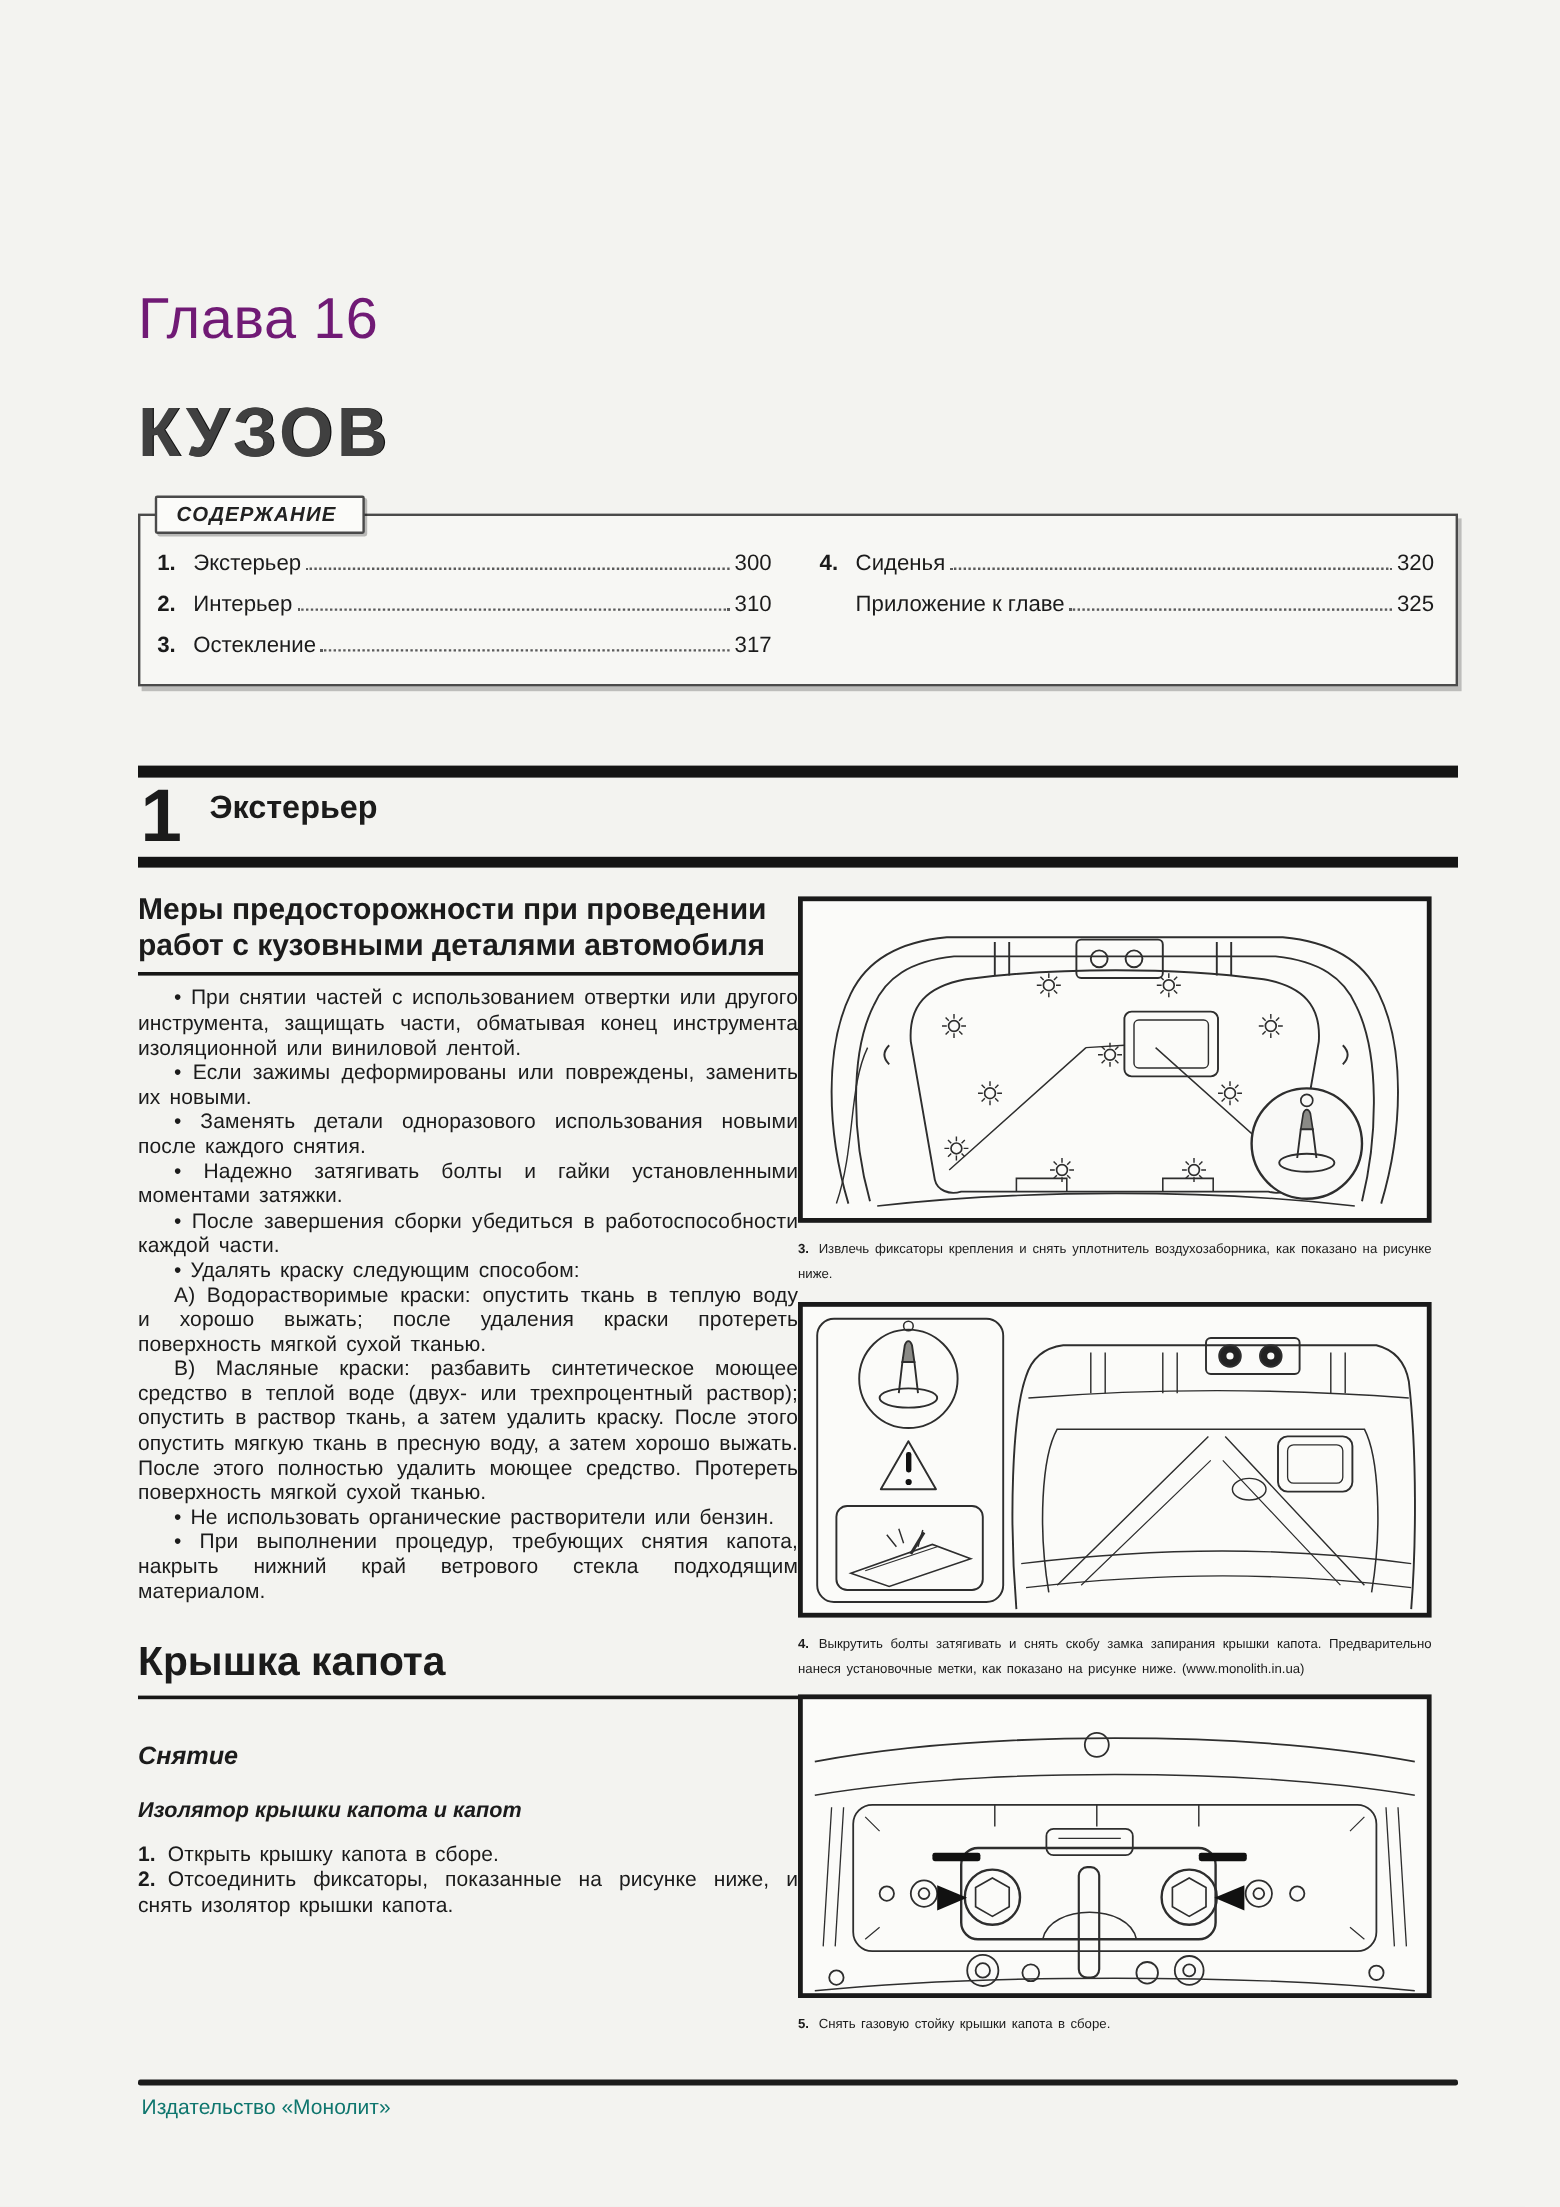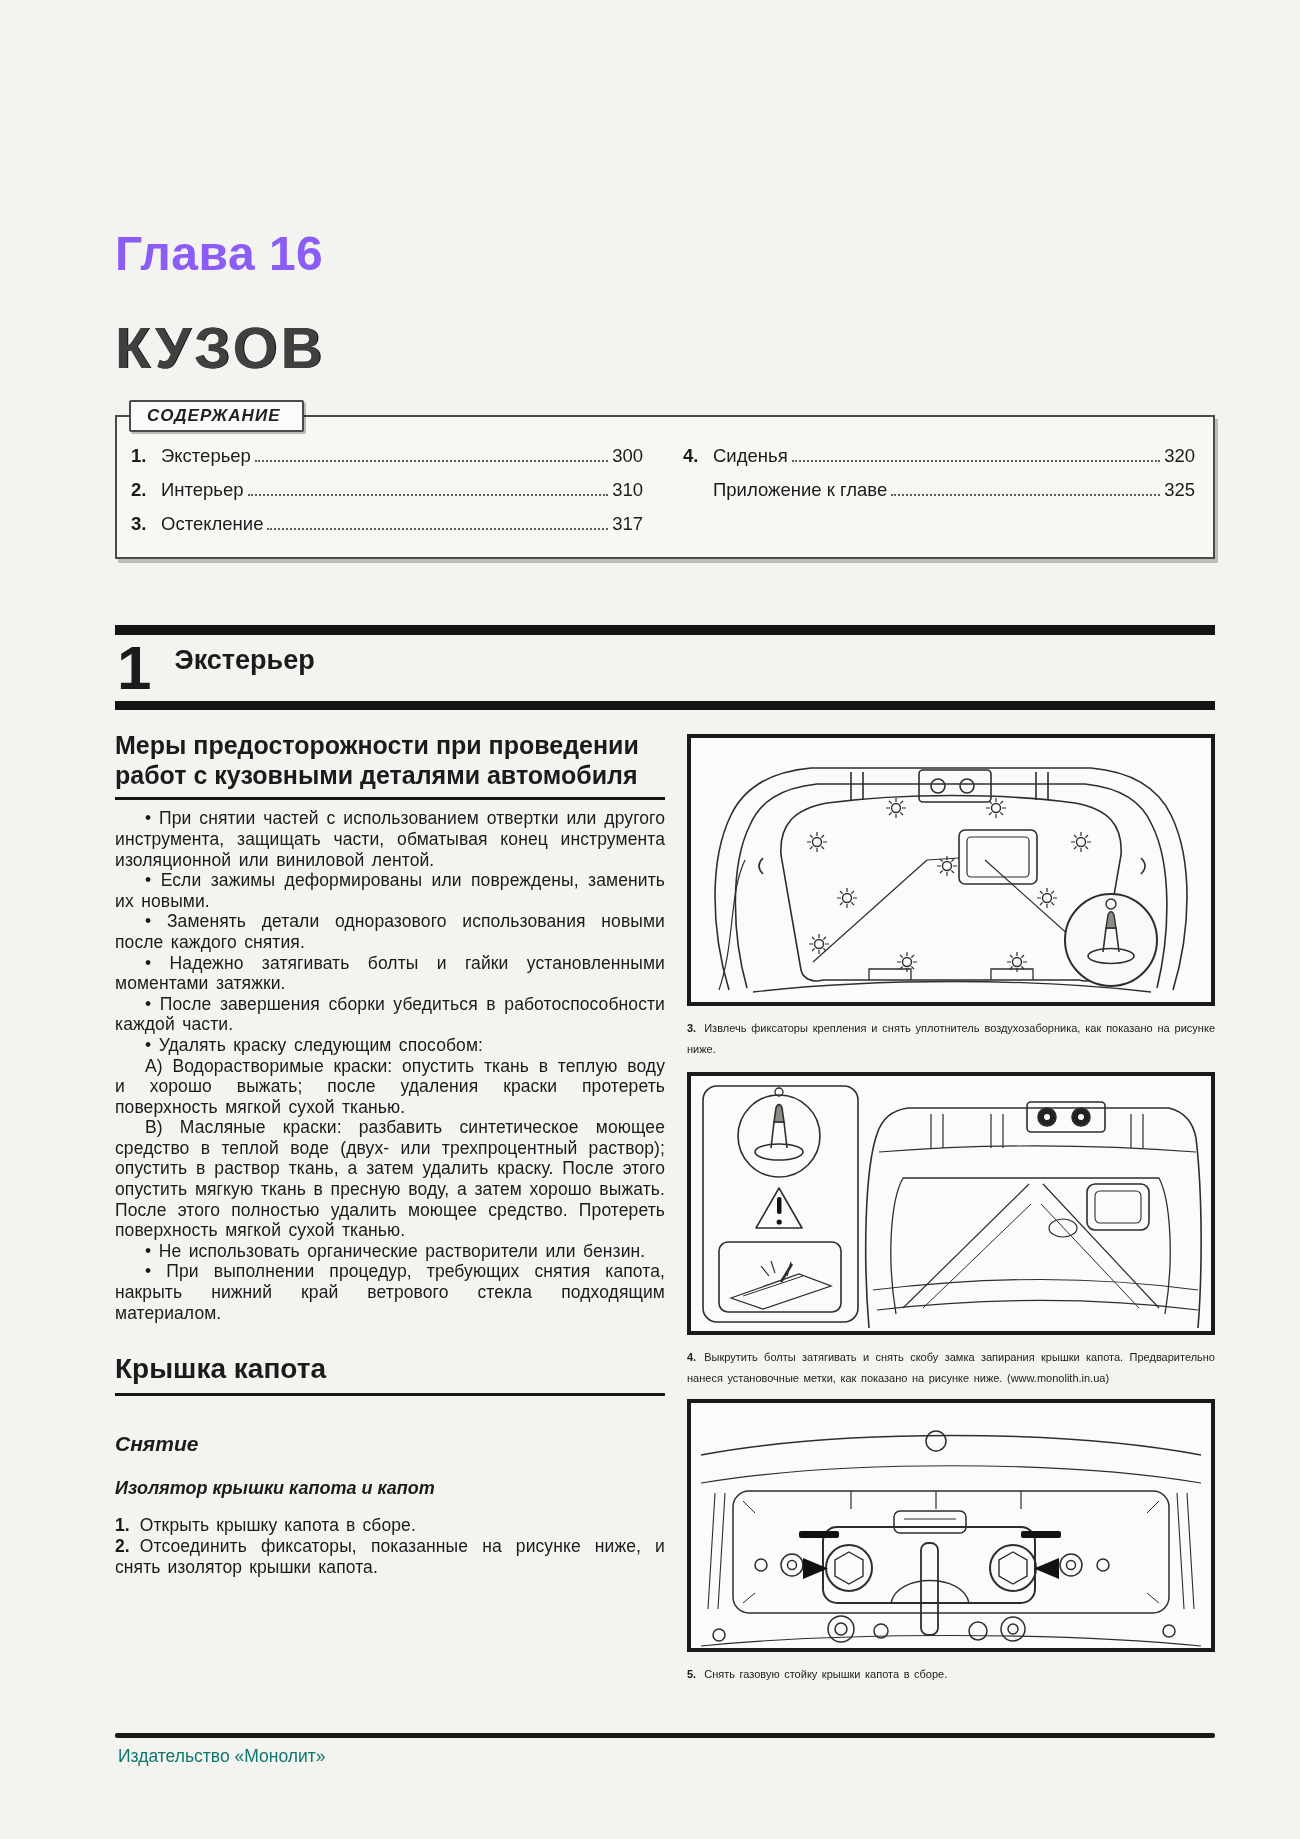--- a/index.html
+++ b/index.html
@@ -10,23 +10,23 @@
     color:#1b1b1b;
   }
   .page{
     position:relative;width:1300px;height:1839px;
     background:#f3f3f0;
     box-sizing:border-box;
     padding:224px 85px 0 115px;
   }
   
   .chapter{
-    font-size:48px;line-height:1.05;font-weight:700;
-    letter-spacing:0.5px;color:#8b5cf6;
-    margin:5px 0 40px 0;
+    font-size:48px;line-height:1.05;font-weight:400;
+    letter-spacing:0.5px;color:#701a75;
+    margin:18px 0 40px 0;
   }
   .book-title{
     font-size:58px;line-height:1;font-weight:bold;
     letter-spacing:3px;color:#404040;
     text-shadow:1px 0 0 #111;
     margin:0 0 38px 0;
   }
   
   .toc-box{
     position:relative;
@@ -55,36 +55,36 @@
   
   .section-bar{height:10px;background:#141414;}
   .section-head{
     display:flex;align-items:flex-start;gap:22px;
     padding:4px 0 2px 2px;height:66px;box-sizing:border-box;
   }
   .section-num{font-size:62px;font-weight:bold;line-height:0.95;letter-spacing:1px;}
   .section-title{font-size:27px;font-weight:bold;padding-top:6px;}
   .section-bar.bottom{height:9px;margin-bottom:18px;}
   
-  .columns{display:flex;gap:22px;}
+  .columns{display:flex;}
   .col-left{width:550px;flex:0 0 auto;}
   .col-right{width:528px;flex:0 0 auto;}
   
   .precautions-heading{
     font-size:25px;line-height:30px;font-weight:bold;margin:2px 0 0 0;
     padding-bottom:7px;border-bottom:3px solid #161616;
   }
   .paras{margin-top:8px;}
   .para{
     margin:0;font-size:17.5px;line-height:20.6px;
     text-align:justify;text-indent:30px;
     letter-spacing:0.1px;word-spacing:2.5px;
   }
   .hood-heading{
-    font-size:28px;font-weight:bold;margin:30px 0 0 0;
+    font-size:34px;font-weight:bold;margin:30px 0 0 0;
     padding-bottom:8px;border-bottom:3px solid #161616;
   }
   .sub1{font-size:21px;font-weight:bold;font-style:italic;margin-top:36px;}
   .sub2{font-size:18px;font-weight:bold;font-style:italic;margin-top:22px;}
   .steps{margin-top:16px;}
   .step{
     margin:0;font-size:17.5px;line-height:21px;text-align:justify;
     letter-spacing:0.1px;word-spacing:2px;
   }
   .step-num{margin-right:10px;}

